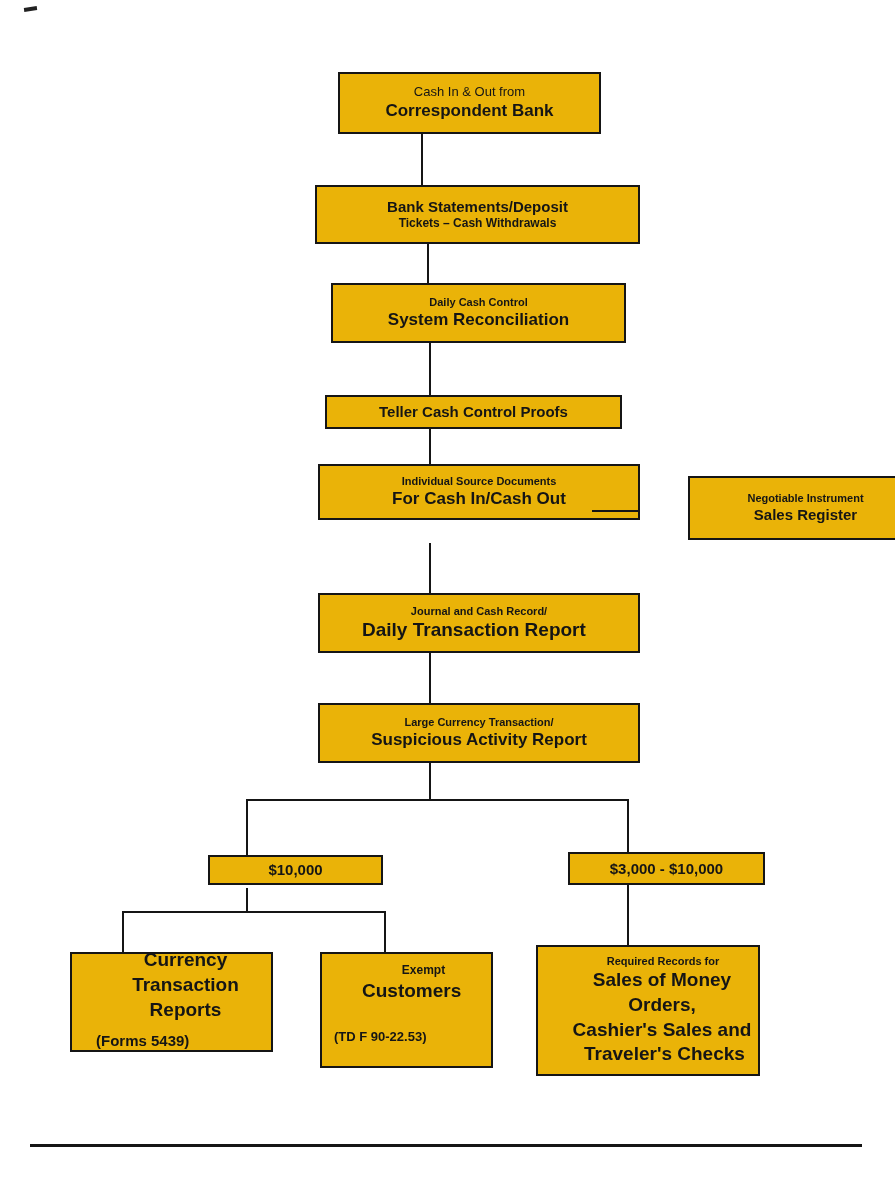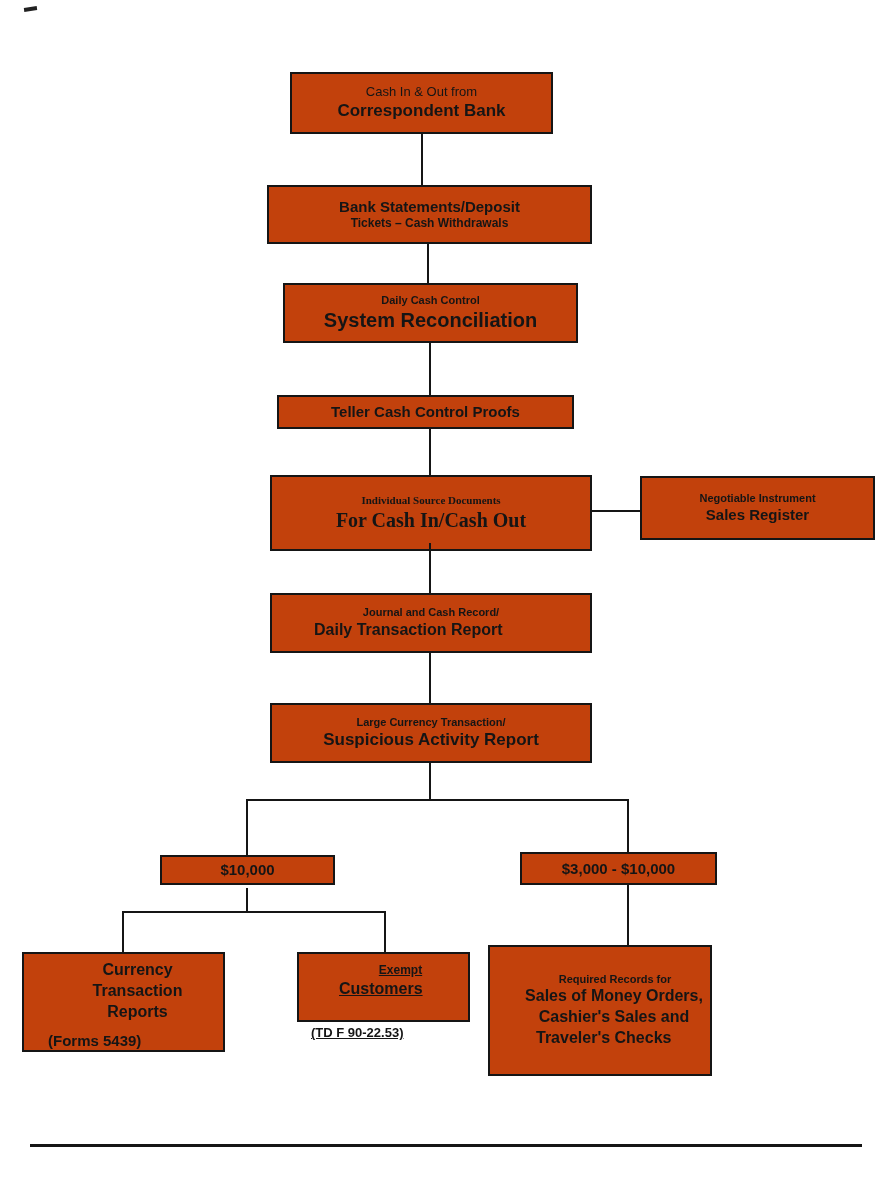--- a/index.html
+++ b/index.html
@@ -13,40 +13,41 @@
     height: 1181px;
     background: #ffffff;
     font-family: "Liberation Sans", sans-serif;
     color: #151515;
     overflow: hidden;
   }
   .node {
     position: absolute;
     box-sizing: border-box;
     border: 2px solid #151515;
-    background: #c2410c;
+    background: #eab308;
     display: flex;
     flex-direction: column;
     justify-content: center;
     align-items: center;
     text-align: center;
     line-height: 1.3;
     color: #151515;
+    margin-left: 48px;
   }
   .conn {
     position: absolute;
     background: #151515;
   }
   .fs11b { font-size: 11px; font-weight: 700; }
   .fs12b { font-size: 12px; font-weight: 700; }
   .fs13  { font-size: 13px; font-weight: 400; }
   .fs13b { font-size: 13px; font-weight: 700; }
-  .fs14b { font-size: 16px; font-weight: 700; padding-left: 28px; }
+  .fs14b { font-size: 19px; font-weight: 700; padding-left: 28px; }
   .fs15b { font-size: 15px; font-weight: 700; }
-  .fs16b { font-size: 20px; font-weight: 700; text-align: right; }
+  .fs16b { font-size: 17px; font-weight: 700; text-align: right; }
   .fs17b { font-size: 17px; font-weight: 700; }
 
   .node-daily .shift-left {
     align-self: flex-start;
     margin-left: 14px;
   }
   .node-ctr {
     justify-content: flex-end;
   }
   .node-ctr .forms-line {
@@ -111,21 +112,21 @@
   </div>
 
   <div class="conn" style="left:429px; top:343px; width:2px; height:52px;"></div>
 
   <div class="node" style="left:277px; top:395px; width:297px; height:34px;">
     <div class="fs15b">Teller Cash Control Proofs</div>
   </div>
 
   <div class="conn" style="left:429px; top:429px; width:2px; height:54px;"></div>
 
-  <div class="node" style="left:270px; top:475px; width:322px; height:76px;font-family:Liberation Serif, serif;">
+  <div class="node" style="left:270px; top:464px; width:322px; height:56px;">
     <div class="fs11b">Individual Source Documents</div>
     <div class="fs16b">For Cash In/Cash Out</div>
   </div>
 
   <div class="conn" style="left:592px; top:510px; width:48px; height:2px;"></div>
 
   <div class="node" style="left:640px; top:476px; width:235px; height:64px;">
     <div class="fs11b">Negotiable Instrument</div>
     <div class="fs15b">Sales Register</div>
   </div>
@@ -163,21 +164,21 @@
   <div class="conn" style="left:384px; top:911px; width:2px; height:41px;"></div>
   <div class="conn" style="left:627px; top:885px; width:2px; height:60px;"></div>
 
   <div class="node node-ctr" style="left:22px; top:952px; width:203px; height:100px;">
     <div class="fs14b">Currency</div>
     <div class="fs14b">Transaction</div>
     <div class="fs14b">Reports</div>
     <div class="fs15b forms-line">(Forms 5439)</div>
   </div>
 
-  <div class="node node-exempt" style="left:297px; top:952px; width:173px; height:70px;text-decoration:underline;">
+  <div class="node node-exempt" style="left:272px; top:952px; width:173px; height:116px;">
     <div class="fs12b exempt-word">Exempt</div>
     <div class="fs14b">Customers</div>
     <div class="fs13b td-line">(TD F 90-22.53)</div>
   </div>
 
   <div class="node node-required" style="left:488px; top:945px; width:224px; height:131px;">
     <div class="fs11b req-head">Required Records for</div>
     <div class="fs14b">Sales of Money Orders,</div>
     <div class="fs14b">Cashier's Sales and</div>
     <div class="fs14b travelers-line">Traveler's Checks</div>

